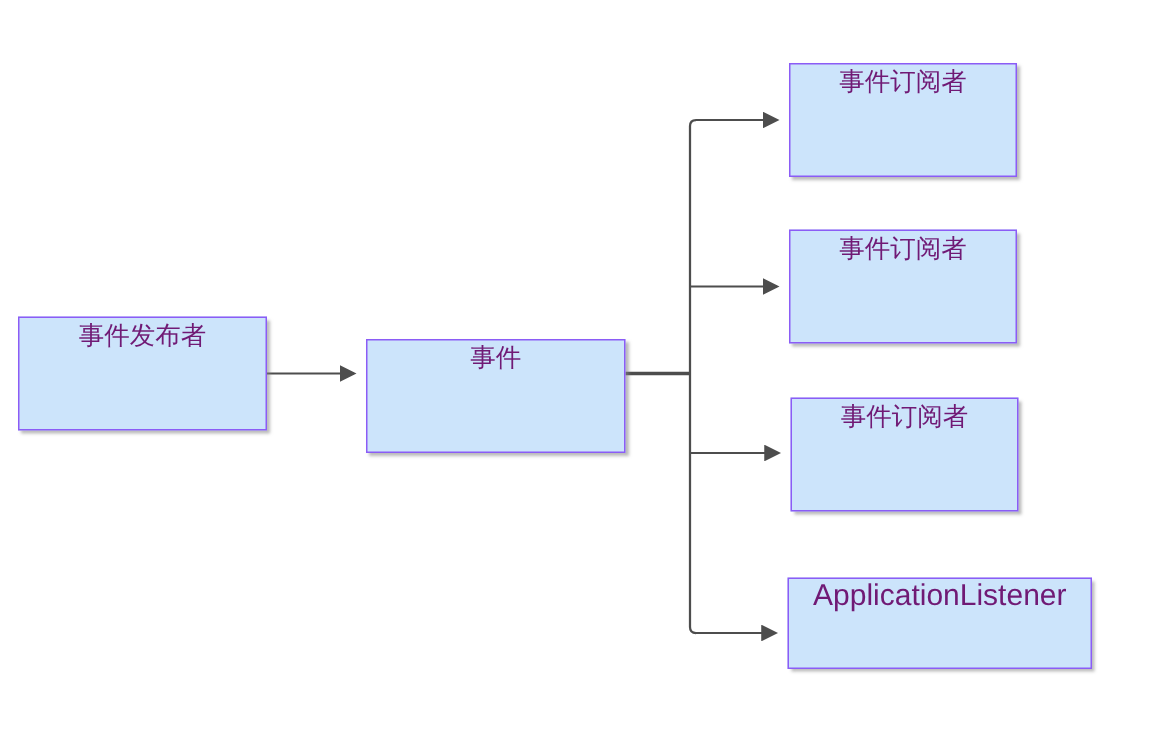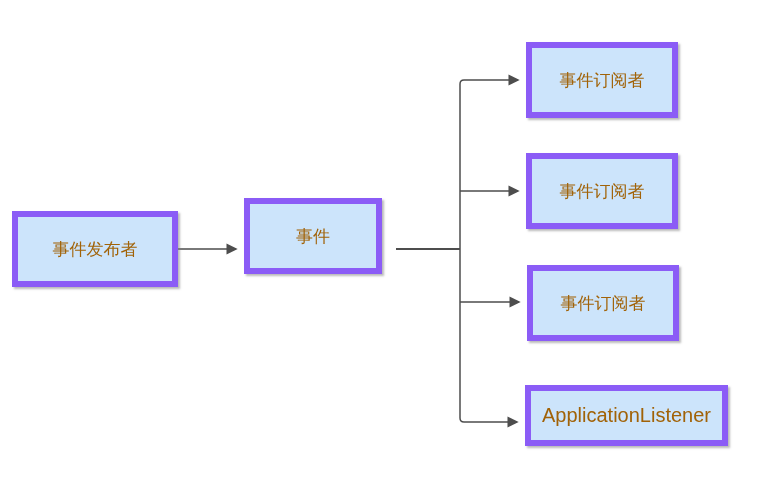--- a/index.html
+++ b/index.html
@@ -20,32 +20,31 @@
     left: 0;
     top: 0;
     width: 780px;
     height: 489px;
     pointer-events: none;
   }
   .node {
     position: absolute;
     box-sizing: border-box;
     background: #cce4fb;
-    border: 6px solid #8b5cf6;
+    border: 1px solid #8b5cf6;
     box-shadow: 2px 2px 2px 0 rgba(130, 130, 130, 0.55);
     display: flex;
-    align-items: center;
     justify-content: center;
-    color: #a16207;
+    color: #701a75;
     font-size: 17px;
     text-align: center;
     white-space: nowrap;
   }
   .node-publisher  { left: 12px;  top: 211px; width: 166px; height: 76px; }
-  .node-event      { left: 244px; top: 198px; width: 138px; height: 76px; }
+  .node-event      { left: 244px; top: 226px; width: 173px; height: 76px; }
   .node-sub1       { left: 526px; top: 42px;  width: 152px; height: 76px; }
   .node-sub2       { left: 526px; top: 153px; width: 152px; height: 76px; }
   .node-sub3       { left: 527px; top: 265px; width: 152px; height: 76px; }
   .node-listener   { left: 525px; top: 385px; width: 203px; height: 61px; font-size: 20px; }
 </style>
 </head>
 <body>
 
 <div class="canvas">
 

